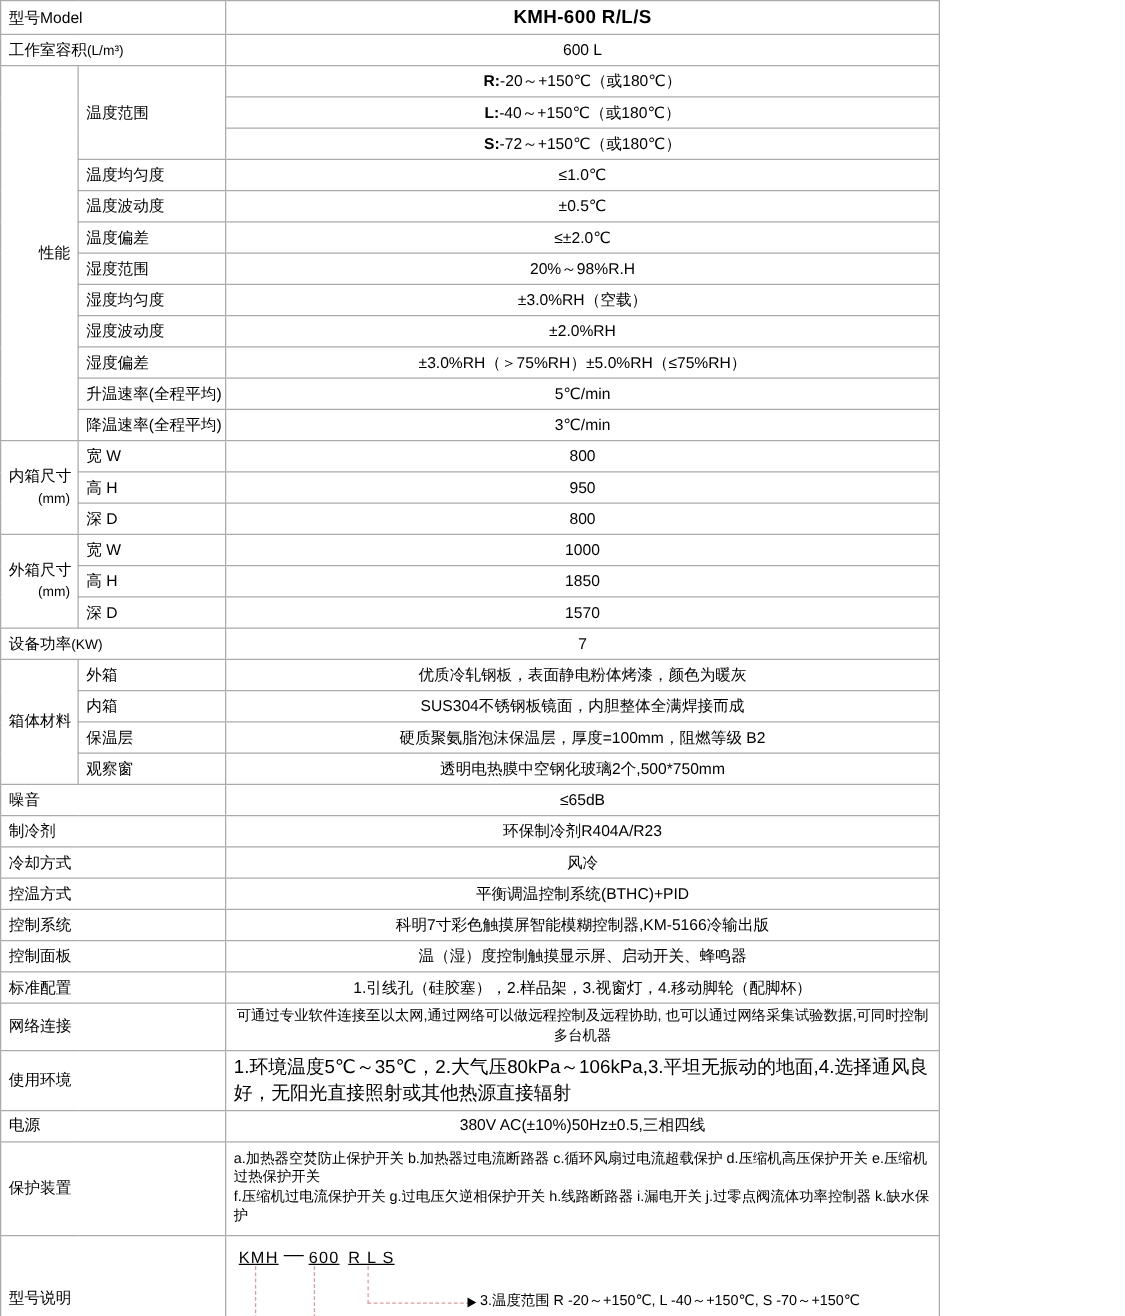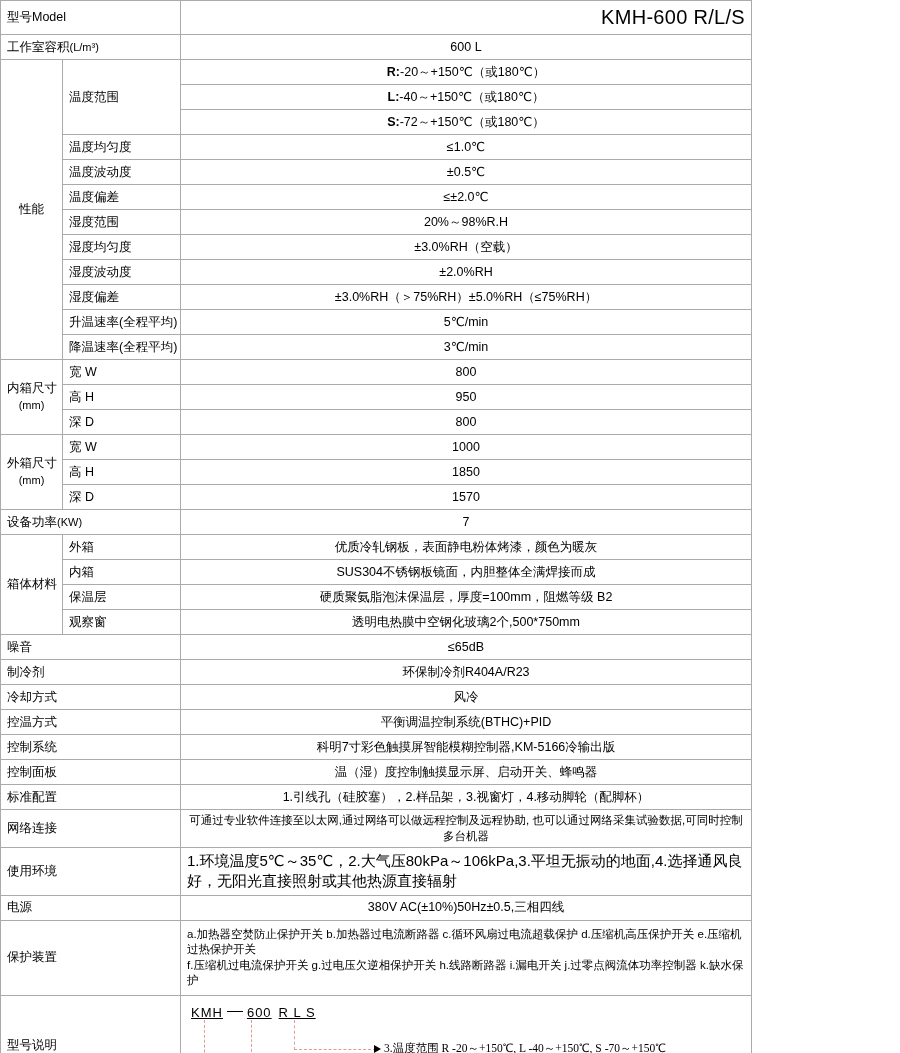--- a/index.html
+++ b/index.html
@@ -29,30 +29,30 @@
     font-size: 12.5px;
     white-space: nowrap;
   }
   .lbl .unit {
     font-size: 11px;
   }
   .val {
     text-align: center;
   }
   .model-val {
-    text-align: right;
-    font-weight: normal;
-    font-size: 20px;
+    text-align: center;
+    font-weight: bold;
+    font-size: 15px;
     letter-spacing: 0.3px;
   }
   .rowh {
     height: 25px;
   }
   .grp {
-    text-align: center;
+    text-align: right;
     vertical-align: middle;
     margin-left: 28px;
   }
   .multi {
     line-height: 1.5;
   }
   .b {
     font-weight: bold;
   }
   .mm-label {
@@ -86,21 +86,20 @@
     margin: 0 4px 3px 4px;
   }
   .dg-title .sp {
     display: inline-block;
     width: 7px;
   }
   .dg-item {
     position: absolute;
     font-size: 11.5px;
     white-space: nowrap;
-    font-family: Liberation Serif, serif;
   }
   .vline, .hline {
     position: absolute;
     border-color: #f4a3a3;
   }
   .vline {
     border-left: 1px dashed #e59898;
   }
   .hline {
     border-top: 1px dashed #e59898;

